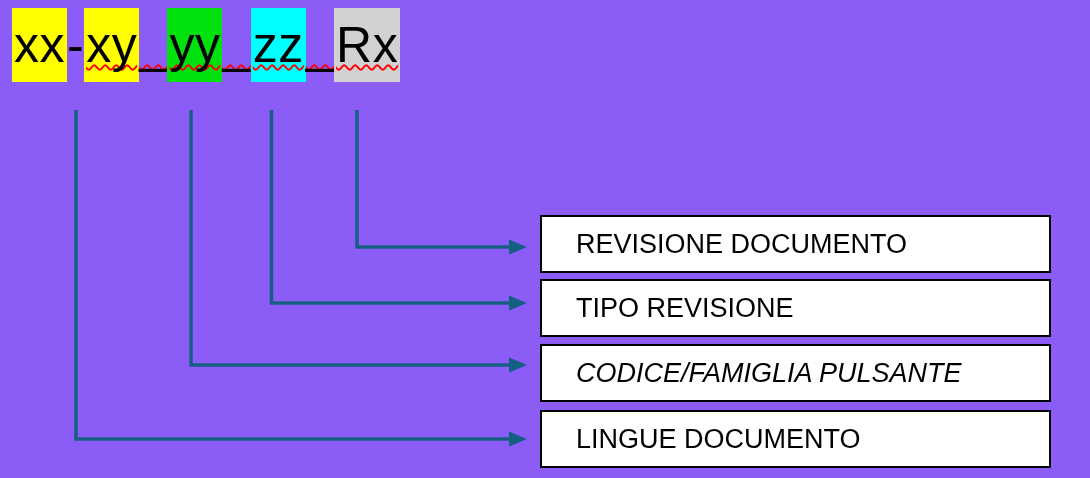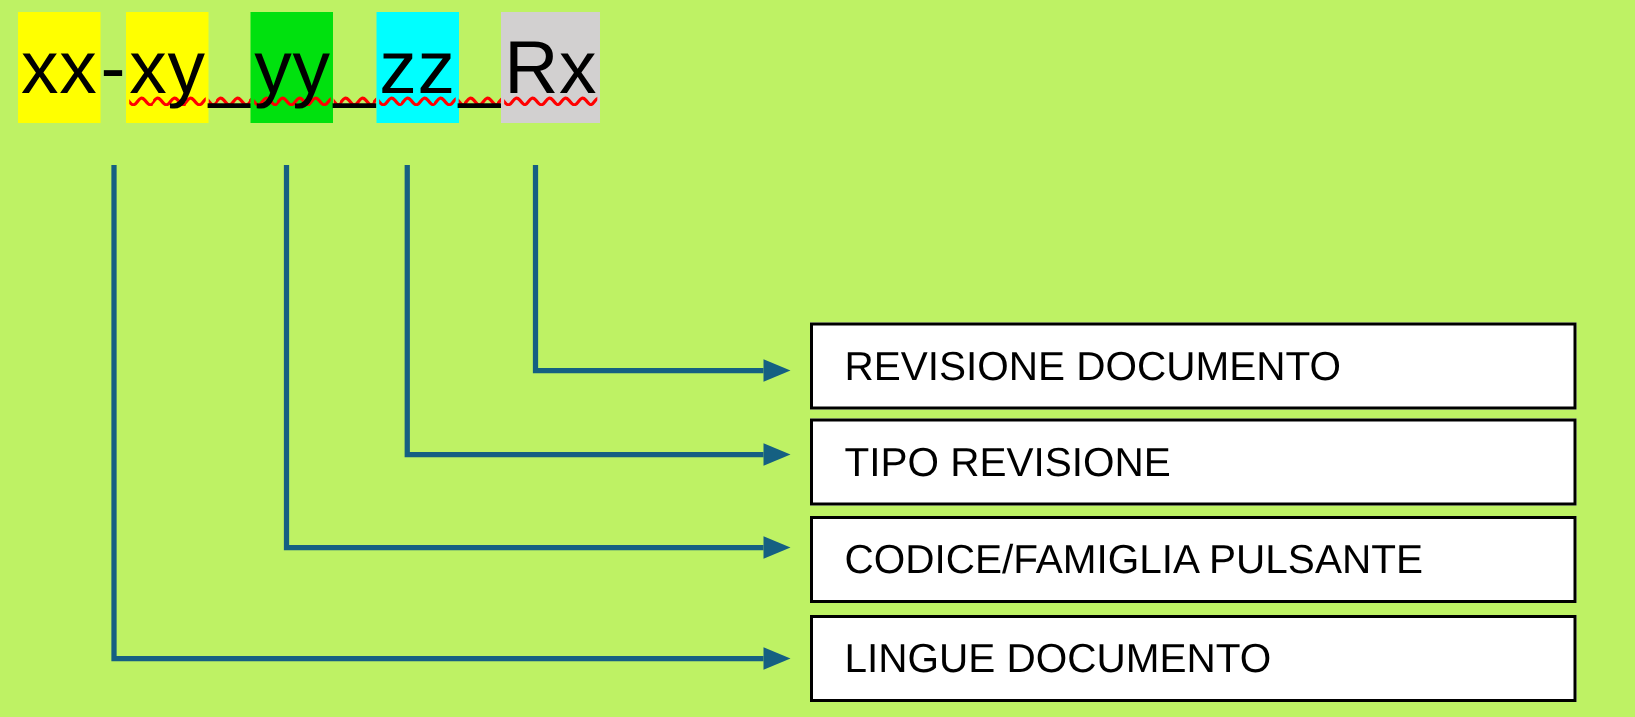--- a/index.html
+++ b/index.html
@@ -4,21 +4,21 @@
 <style>
   html, body {
     margin: 0;
     padding: 0;
     background: #FFFFFF;
   }
   .canvas {
     position: relative;
     width: 1090px;
     height: 478px;
-    background: #bef264;
+    background: #8b5cf6;
     overflow: hidden;
     font-family: "Liberation Sans", sans-serif;
   }
 
   
   .code-line {
     position: absolute;
     left: 12px;
     top: 0;
     font-size: 50px;
@@ -67,28 +67,28 @@
   .legend-box {
     position: absolute;
     left: 540px;
     width: 511px;
     height: 58px;
     box-sizing: border-box;
     border: 2.5px solid #000000;
     background: #FFFFFF;
     display: flex;
     align-items: center;
-    padding-left: 21px;
+    padding-left: 34px;
     font-size: 27px;
     color: #000000;
     white-space: nowrap;
   }
   .legend-box.b1 { top: 215px; }
   .legend-box.b2 { top: 279px; }
-  .legend-box.b3 { top: 344px; }
+  .legend-box.b3 { top: 344px; font-style: italic; }
   .legend-box.b4 { top: 410px; }
 </style>
 </head>
 <body>
 
 <div class="canvas">
 
   <div class="code-line"><span class="seg hl" style="background-color: rgb(255, 255, 0);">xx</span><span class="seg">-</span><span class="misspelled-group"><span class="seg hl" style="background-color: rgb(255, 255, 0);">xy</span><span class="seg">_</span><span class="seg hl" style="background-color: rgb(0, 225, 14);">yy</span><span class="seg">_</span><span class="seg hl" style="background-color: rgb(0, 255, 255);">zz</span><span class="seg">_</span><span class="seg hl" style="background-color: rgb(210, 208, 208);">Rx</span></span></div>
 
   <svg class="connector-layer" viewBox="0 0 1090 478" xmlns="http://www.w3.org/2000/svg">

